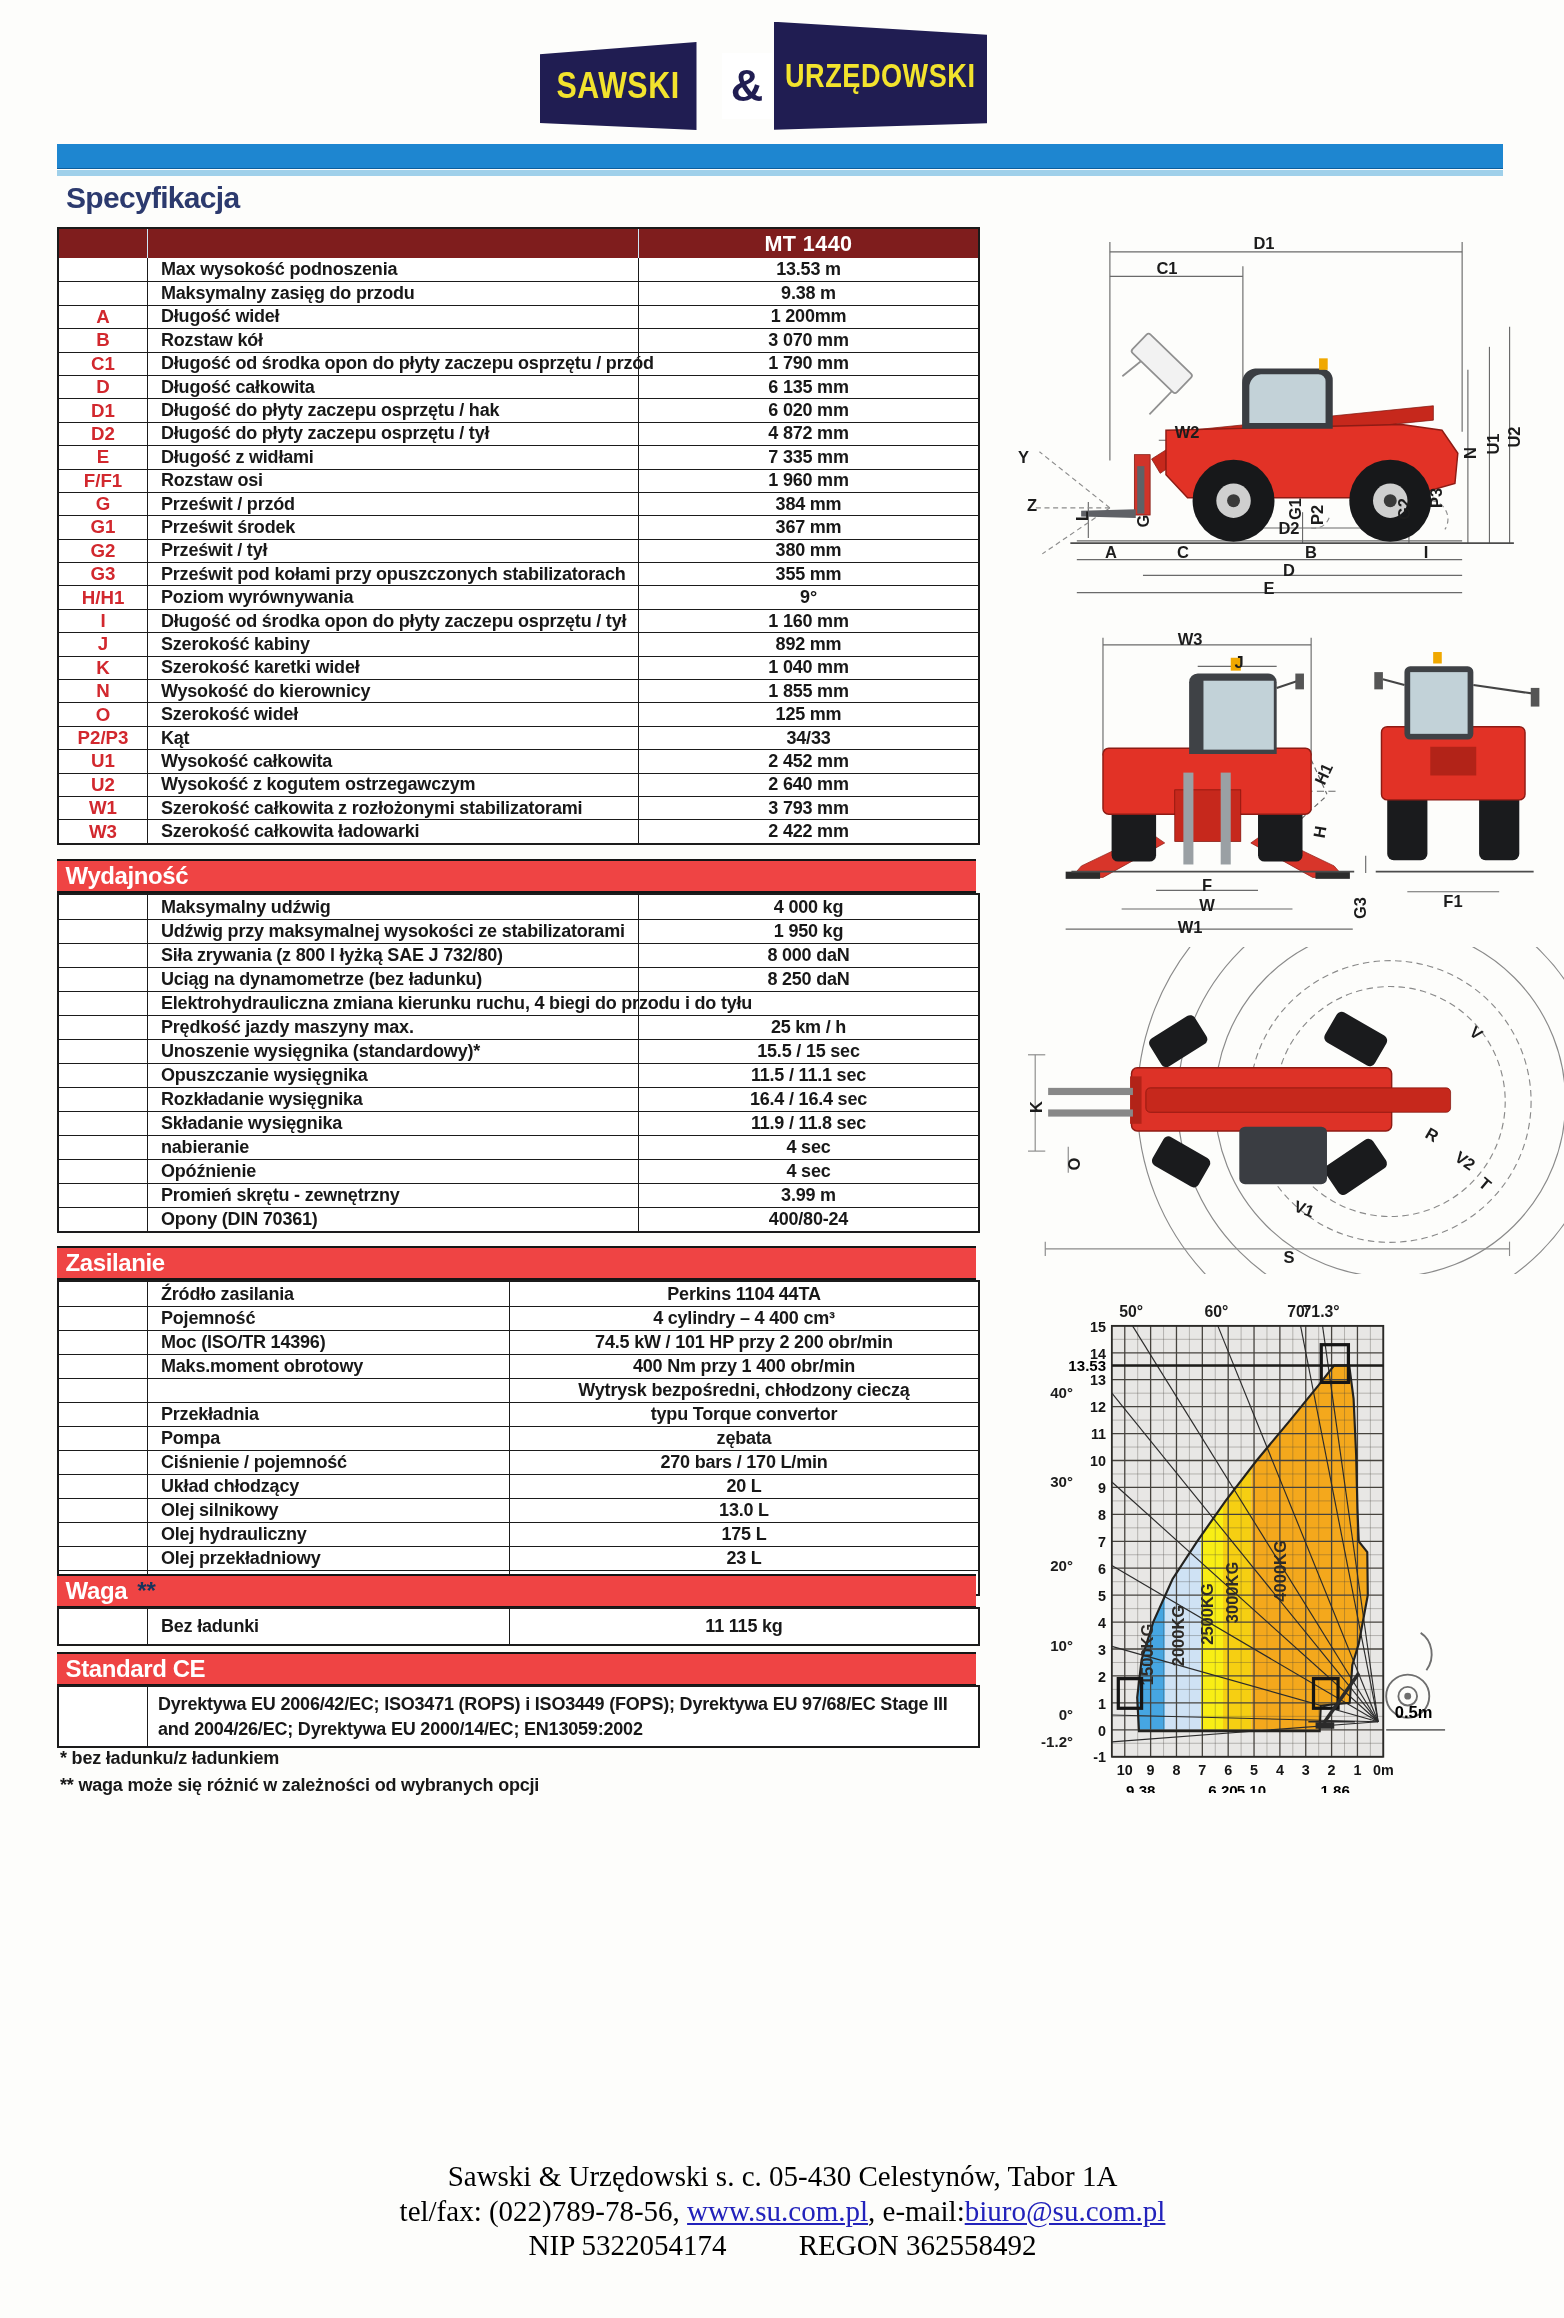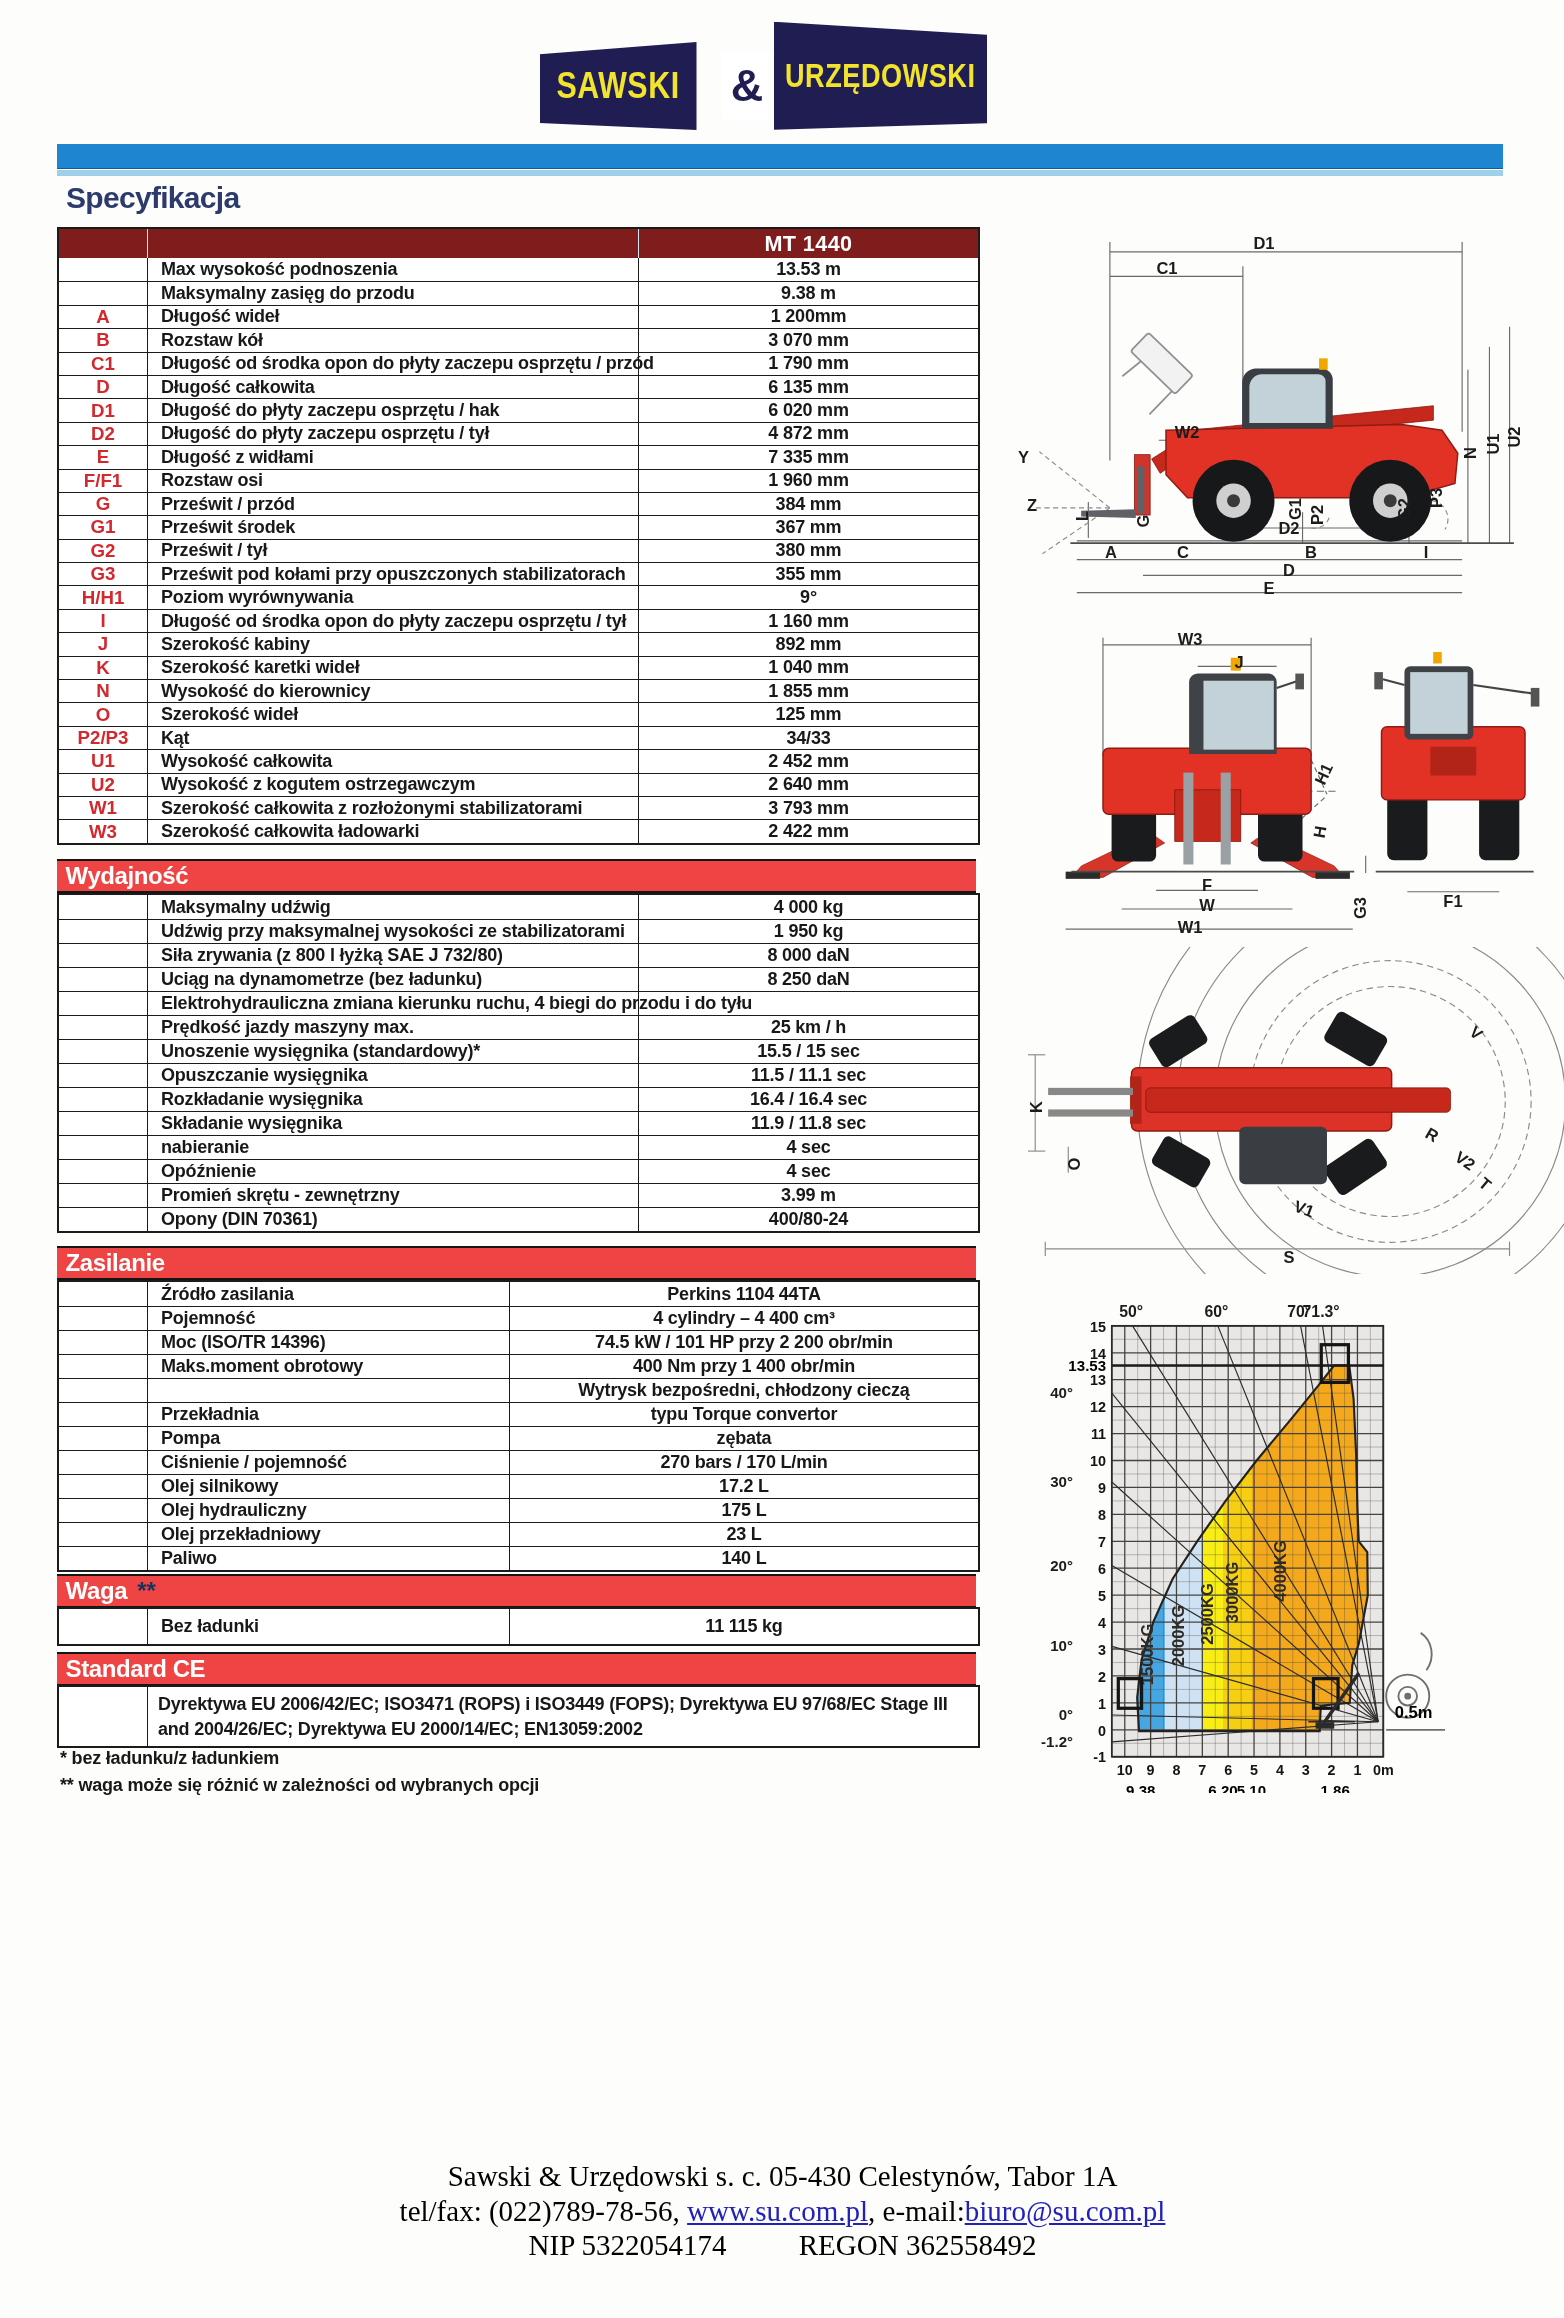--- a/index.html
+++ b/index.html
@@ -345,22 +345,27 @@
       <div class="cell c-label">Pompa</div>
       <div class="cell c-value">zębata</div>
     </div>
     <div class="t-row colsP">
       <div class="cell c-code"></div>
       <div class="cell c-label">Ciśnienie / pojemność</div>
       <div class="cell c-value">270 bars / 170 L/min</div>
     </div>
     <div class="t-row colsP">
       <div class="cell c-code"></div>
+      <div class="cell c-label">Układ chłodzący</div>
+      <div class="cell c-value">20 L</div>
+    </div>
+    <div class="t-row colsP">
+      <div class="cell c-code"></div>
       <div class="cell c-label">Olej silnikowy</div>
-      <div class="cell c-value">17.2 L</div>
+      <div class="cell c-value">13.0 L</div>
     </div>
     <div class="t-row colsP">
       <div class="cell c-code"></div>
       <div class="cell c-label">Olej hydrauliczny</div>
       <div class="cell c-value">175 L</div>
     </div>
     <div class="t-row colsP">
       <div class="cell c-code"></div>
       <div class="cell c-label">Olej przekładniowy</div>
       <div class="cell c-value">23 L</div>

